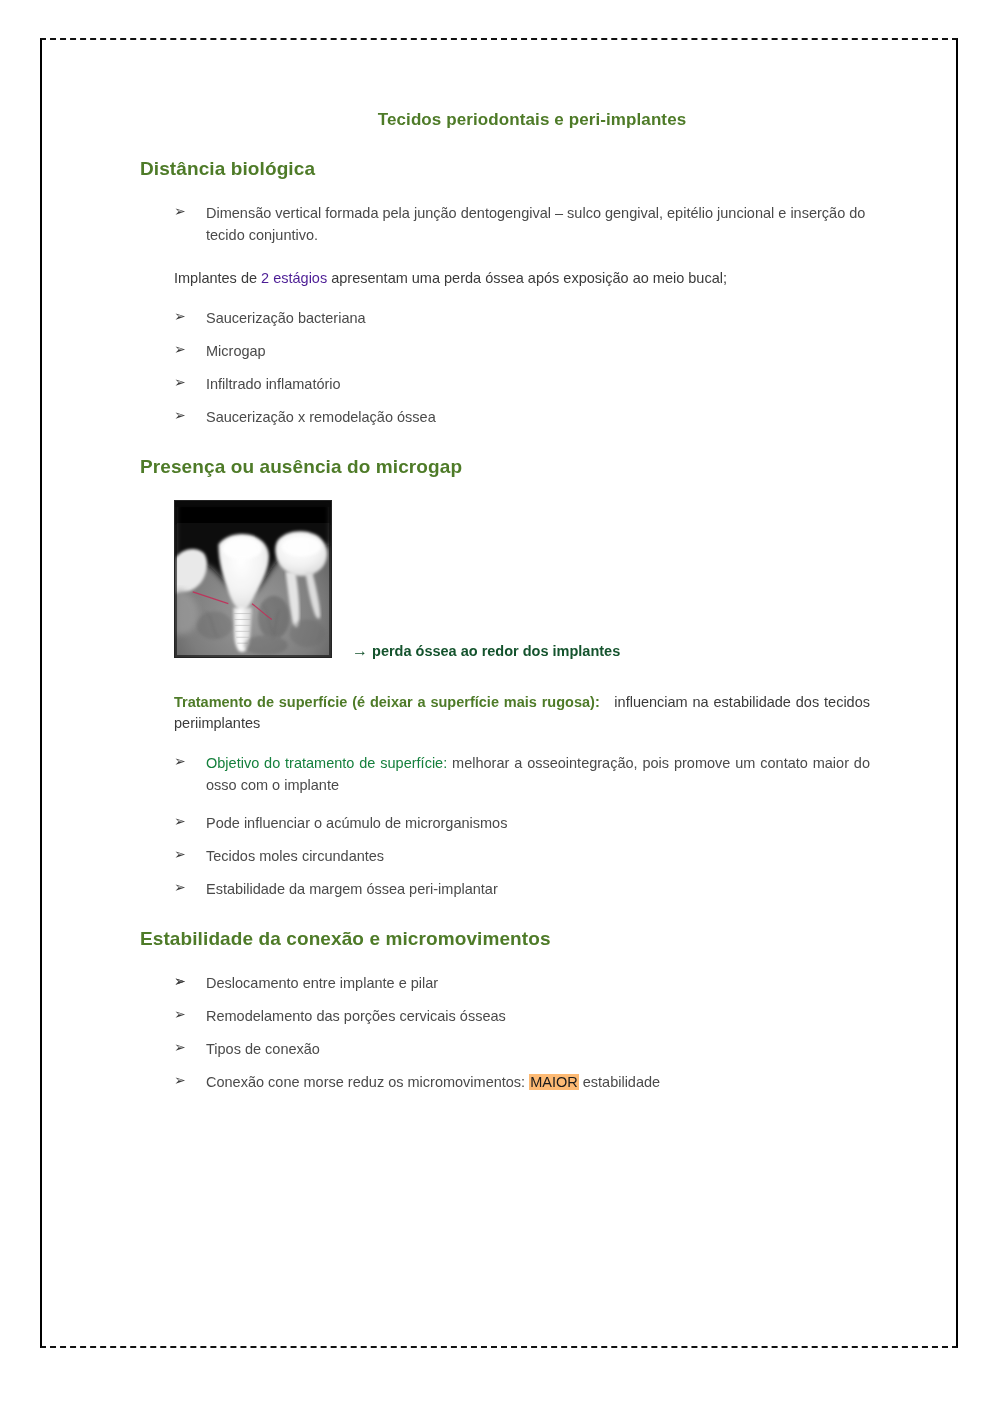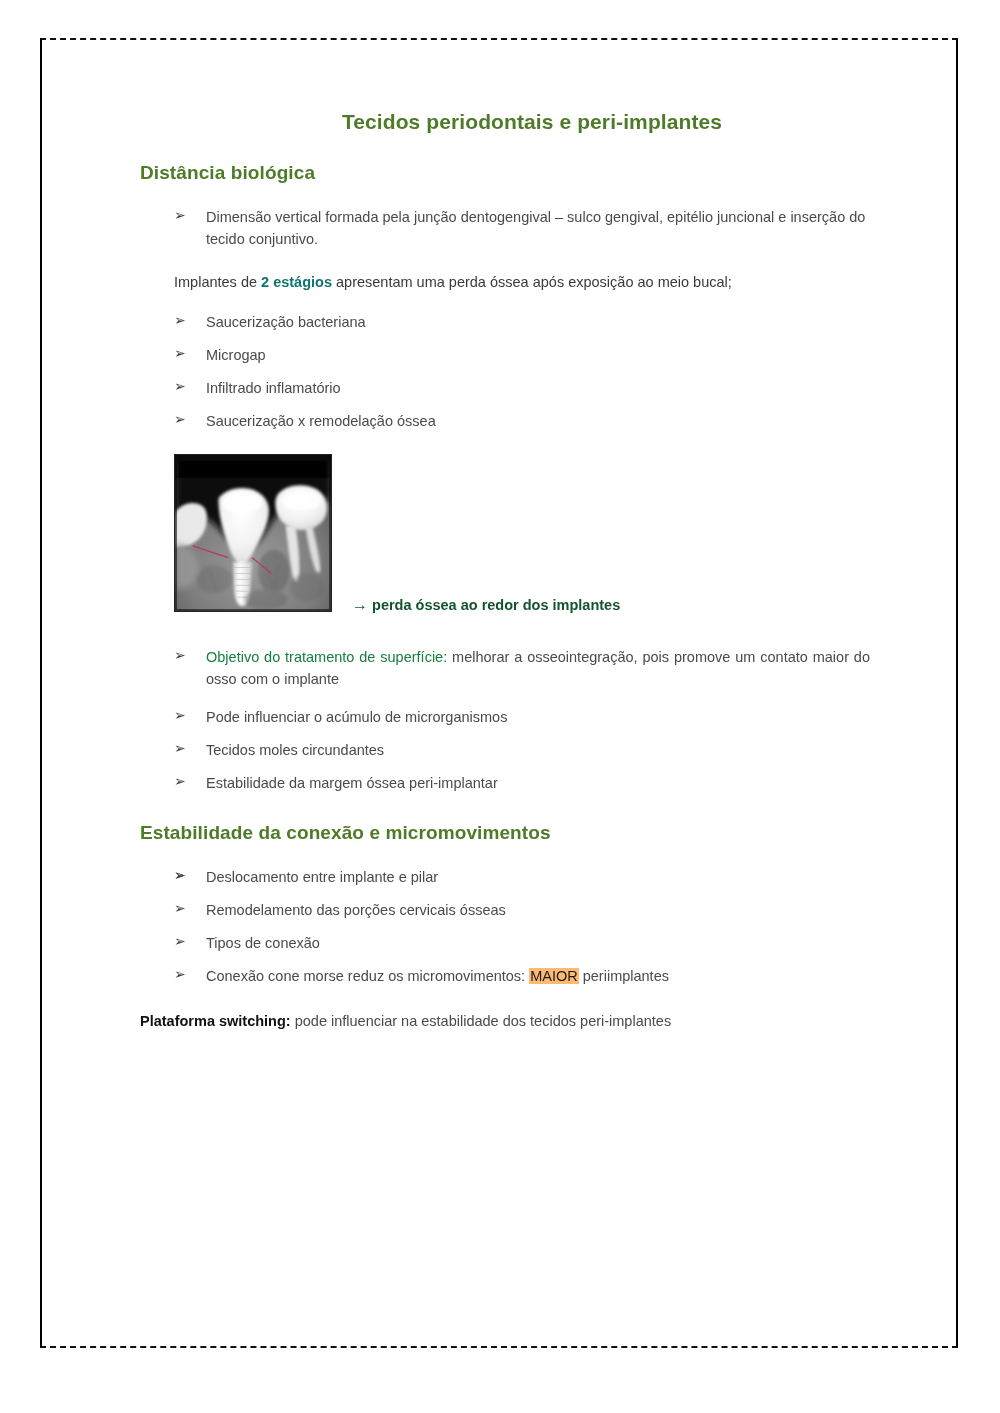--- a/index.html
+++ b/index.html
@@ -34,21 +34,21 @@
     position: absolute;
     left: 98px;
     top: 70px;
     width: 730px;
   }
 
   
   .doc-title {
     text-align: center;
     color: #4E7B28;
-    font-size: 21px;
+    font-size: 17px;
     font-weight: 600;
     letter-spacing: .1px;
     margin: 0 0 28px 0;
     padding-left: 54px;
   }
 
   .heading {
     color: #4E7B28;
     font-size: 19px;
     font-weight: 600;
@@ -56,21 +56,21 @@
     letter-spacing: .1px;
   }
 
   .para {
     color: #3a3a3a;
     font-size: 14.5px;
     line-height: 1.45;
     margin: 0 0 18px 0;
     padding-left: 34px;
   }
-  .para b, .bold { color: #0f766e; font-weight: 700; }
+  .para b, .bold { color: #4c1d95; font-weight: 400; }
 
   ul.bullets {
     list-style: none;
     margin: 0 0 22px 0;
     padding: 0 0 0 34px;
   }
   ul.bullets li {
     position: relative;
     padding-left: 32px;
     color: #4a4a4a;
@@ -178,20 +178,21 @@
       <li>
         <span class="marker">➢</span>
         <span>Infiltrado inflamatório</span>
       </li>
       <li>
         <span class="marker">➢</span>
         <span>Saucerização x remodelação óssea</span>
       </li>
     </ul>
 
+    <div class="heading" style="margin-top:28px;">Presença ou ausência do microgap</div>
 
     <ul class="bullets">
       <li>
         <span class="marker">➢</span>
       </li>
     </ul>
 
     <div class="figure-row">
       <div class="xray">
         <svg viewBox="0 0 158 158" preserveAspectRatio="none" aria-hidden="true">
@@ -277,20 +278,24 @@
           <rect x="0" y="0" width="158" height="158" fill="none" stroke="#000000" stroke-width="4" opacity=".55"></rect>
           <rect x="0" y="0" width="158" height="6" fill="#0a0a0a" opacity=".9"></rect>
         </svg>
       </div>
       <div class="fig-caption">
         <span class="arrow">→</span>
         <span>perda óssea ao redor dos implantes</span>
       </div>
     </div>
 
+    <div class="para justify">
+      <span class="green-label">Tratamento de superfície (é deixar a superfície mais rugosa):</span>
+      &nbsp;&nbsp;<span>influenciam na estabilidade dos tecidos periimplantes</span>
+    </div>
 
     <ul class="bullets wide">
       <li class="lead-item justify">
         <span class="marker">➢</span>
         <span class="lead">Objetivo do tratamento de superfície:</span>
         <span>melhorar a osseointegração, pois promove um contato maior do osso com o implante</span>
       </li>
     </ul>
 
     <ul class="bullets tight" style="margin-top:-6px;">
@@ -321,22 +326,19 @@
       <li>
         <span class="marker">➢</span>
         <span>Remodelamento das porções cervicais ósseas</span>
       </li>
       <li>
         <span class="marker">➢</span>
         <span>Tipos de conexão</span>
       </li>
       <li>
         <span class="marker">➢</span>
-        <span>Conexão cone morse reduz os micromovimentos: </span><span class="hl">MAIOR</span><span> periimplantes</span>
-      </li>
-    </ul>
-
-    <div class="closing">
-      <span class="bold">Plataforma switching:</span><span> pode influenciar na estabilidade dos tecidos peri-implantes</span>
-    </div>
+        <span>Conexão cone morse reduz os micromovimentos: </span><span class="hl">MAIOR</span><span> estabilidade</span>
+      </li>
+    </ul>
+
 
   </div>
 </div>
 
 </body></html>

